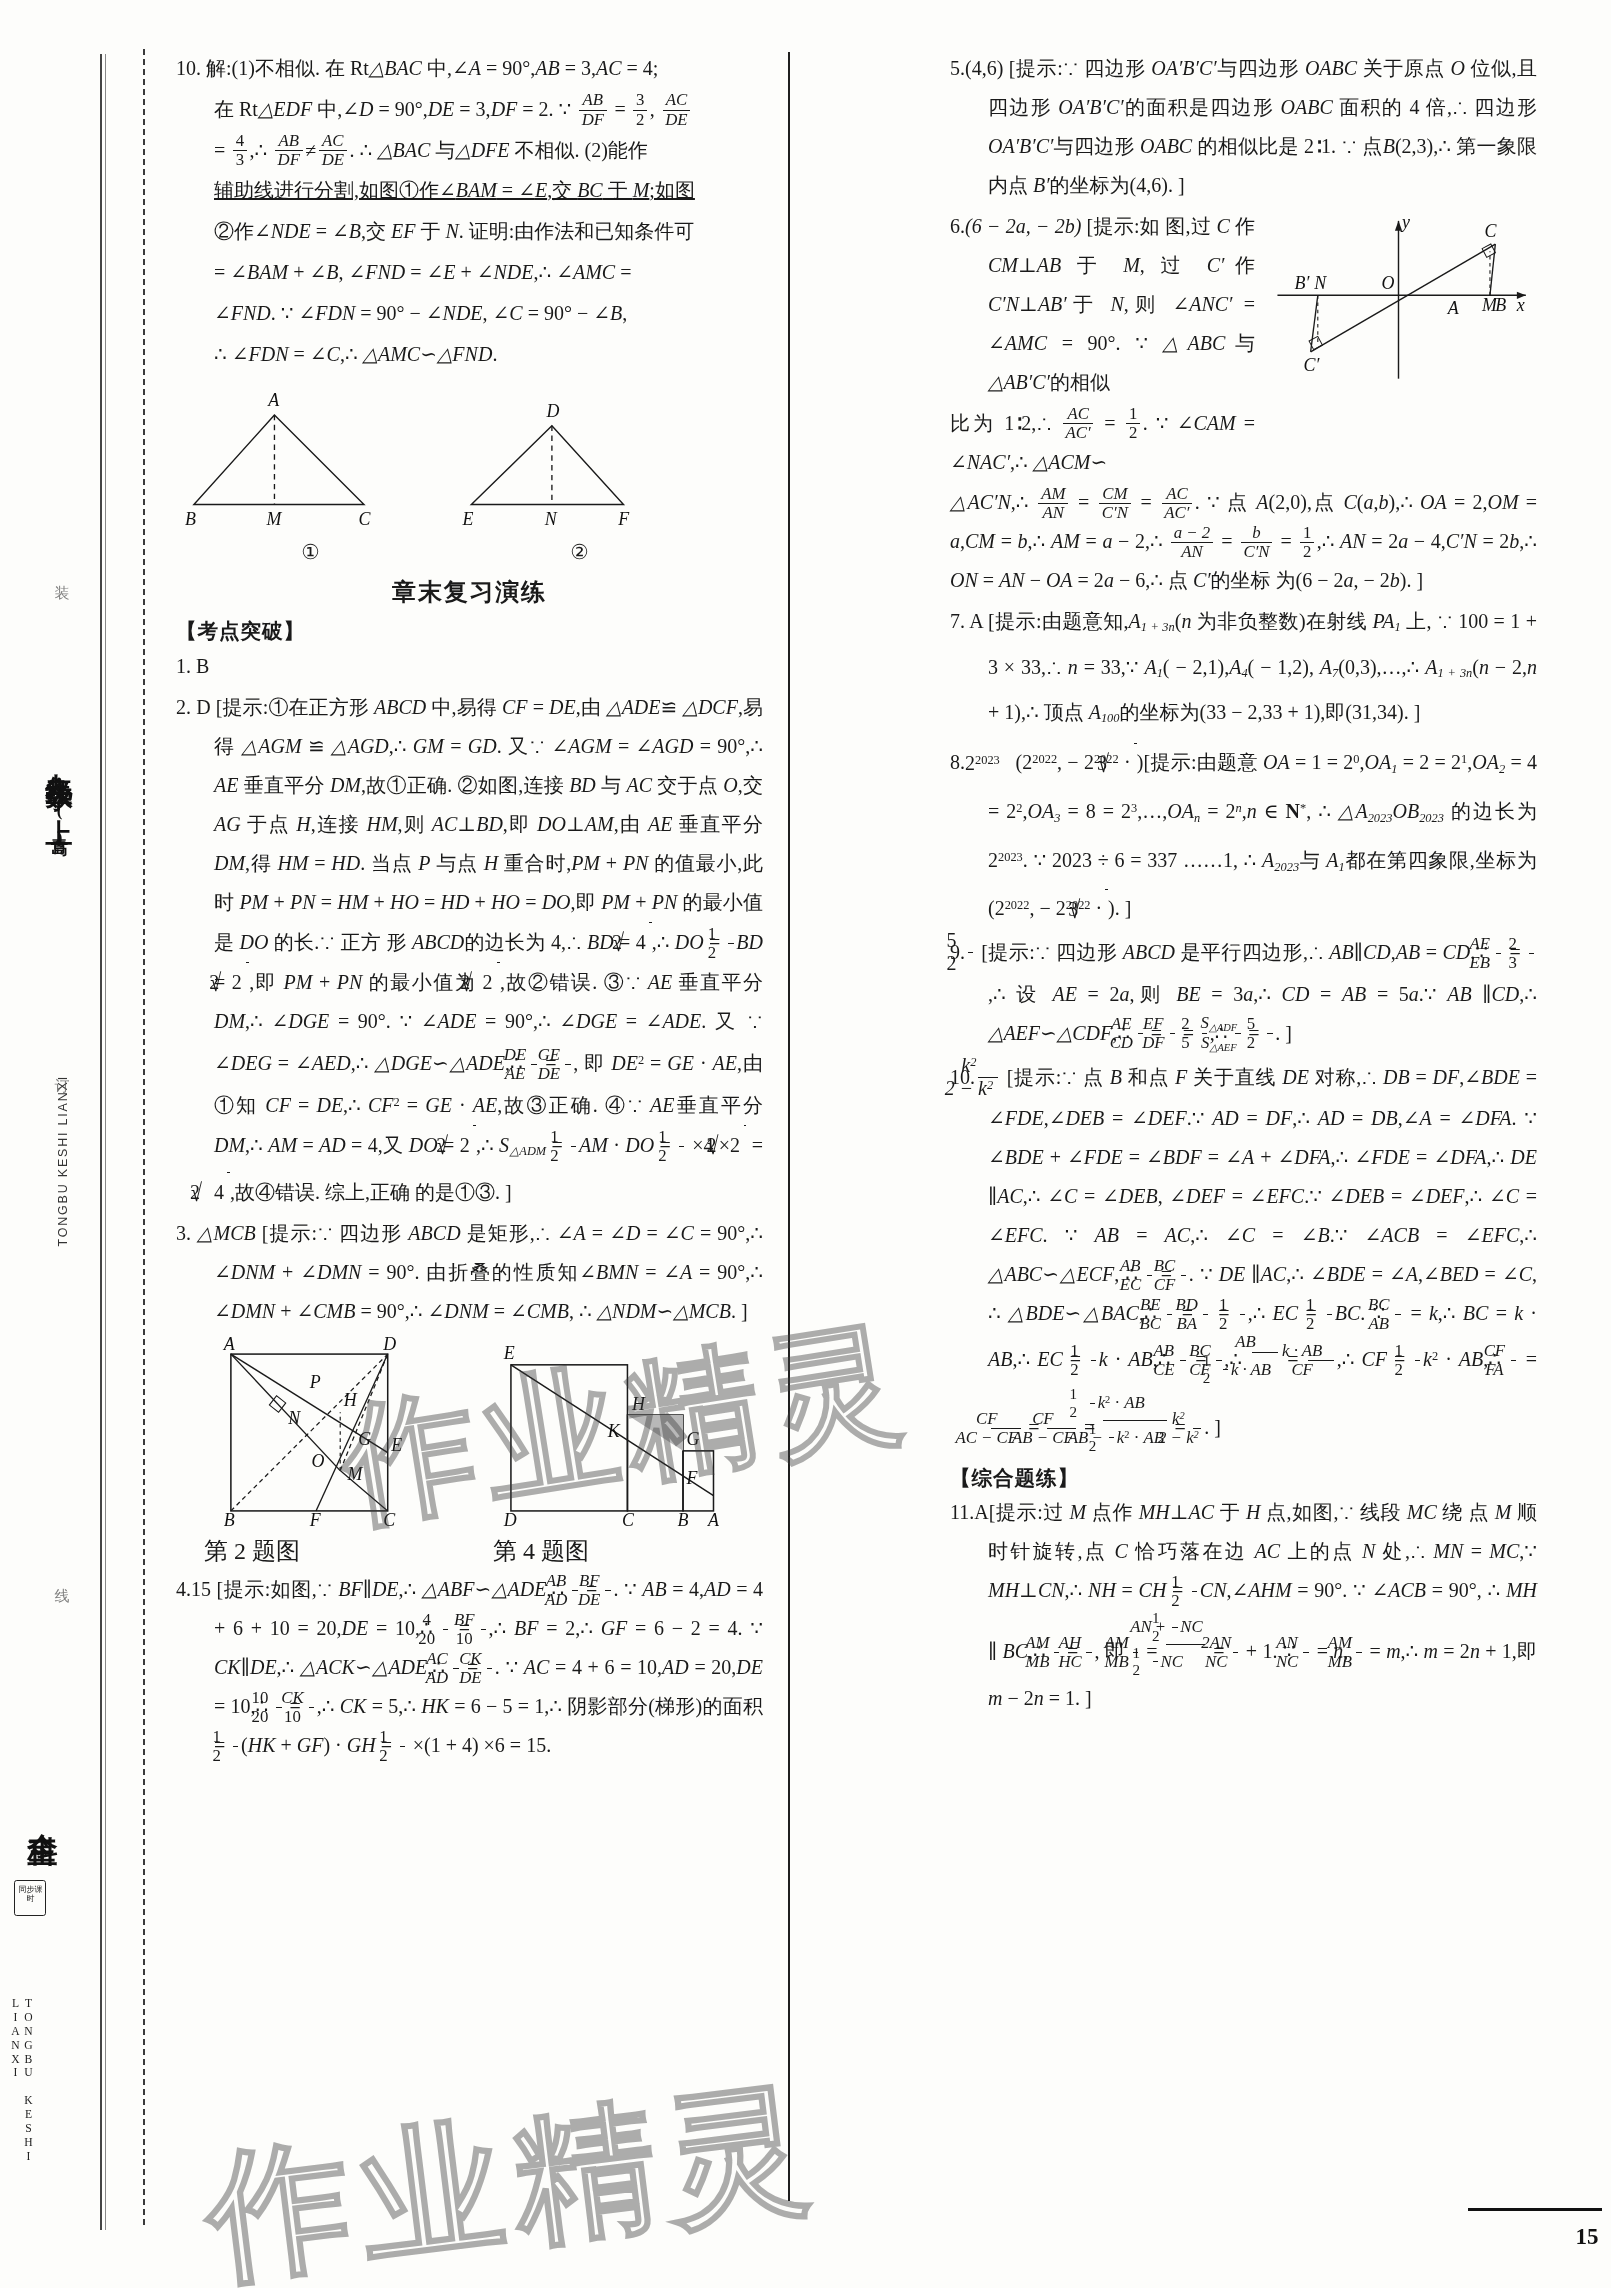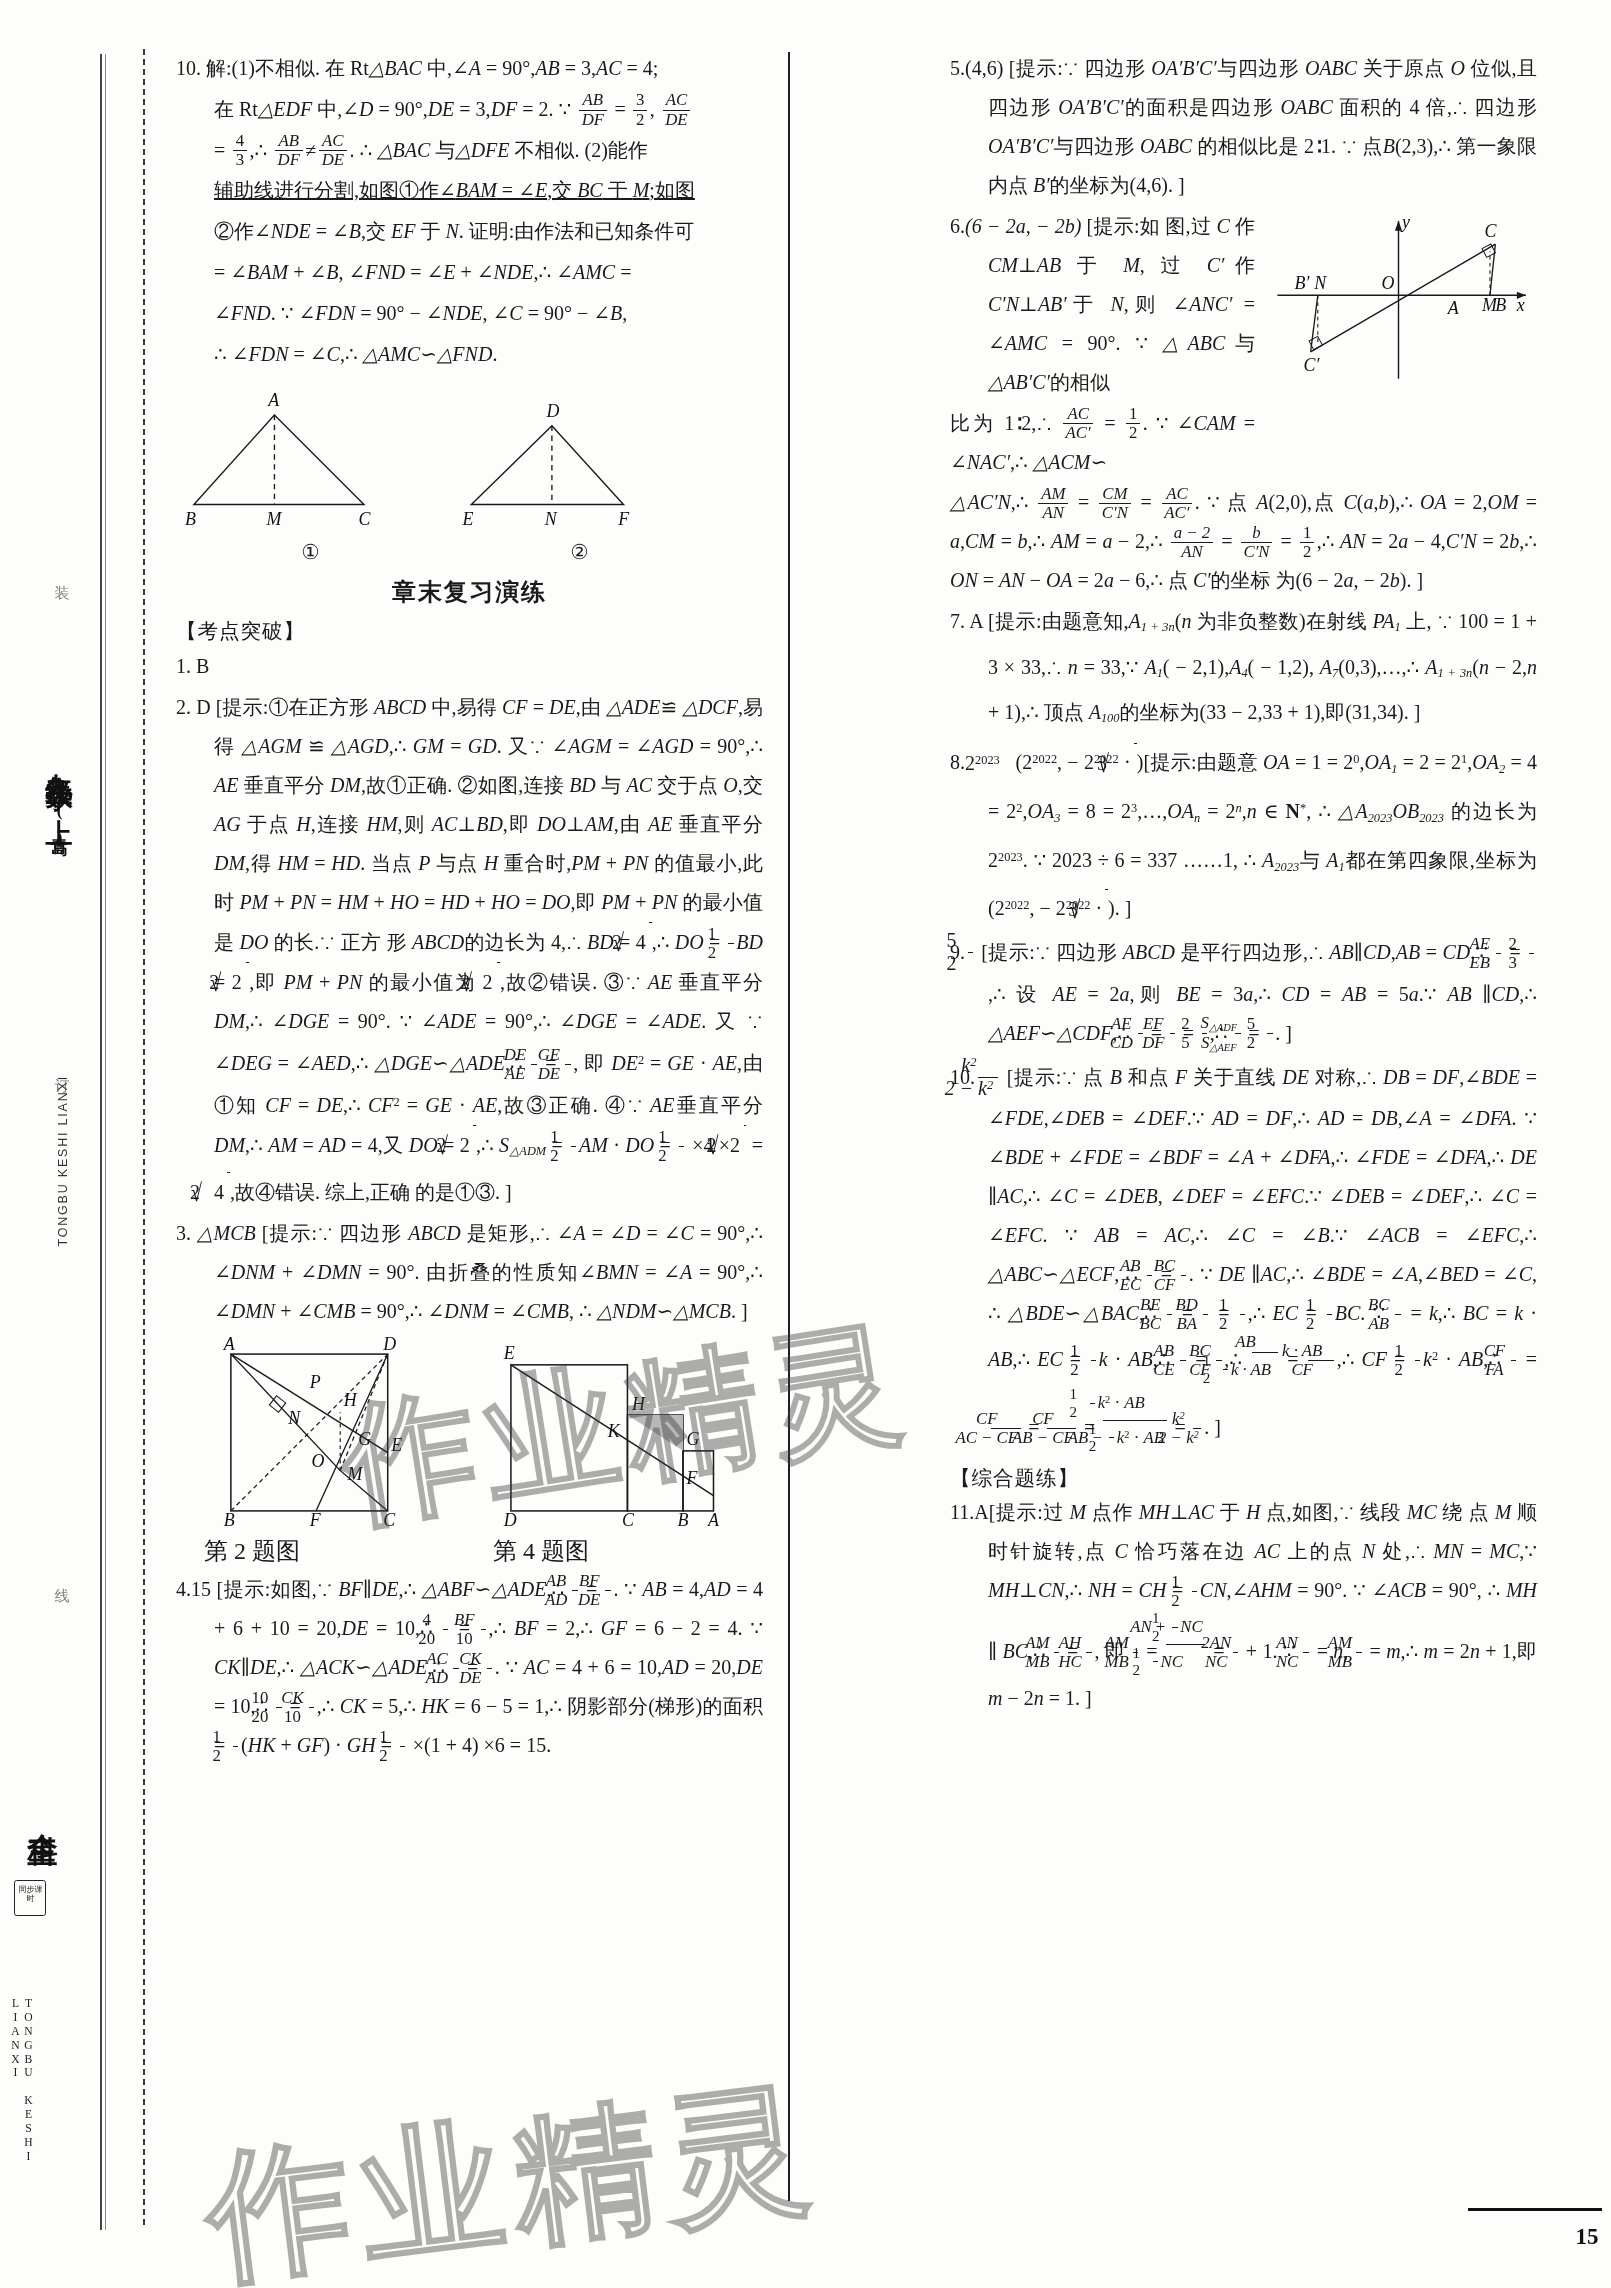--- a/index.html
+++ b/index.html
@@ -78,21 +78,21 @@
   .frac{display:inline-block;vertical-align:-0.52em;text-align:center;font-size:.84em;line-height:1.08;margin:0 2.7px;}
   .frac .n{display:block;padding:0 2.7px;}
   .frac .d{display:block;border-top:1.3px solid #1a1a1a;padding:0 2.7px;}
   .sqrt{display:inline-block;border-top:1.2px solid #1a1a1a;padding:0 1.8px 0 0.9px;margin-left:-1.8px;}
   .rad{display:inline-block;transform:scaleY(1.25);}
 
   .section-title{
     text-align:center;font-size:24px;font-weight:700;letter-spacing:1.8px;
     margin:12.5px 0 9px 0;
   }
-  .block-head{font-size:20.6px;font-weight:400;margin:3.6px 0 1.8px 0;letter-spacing:0.9px;}
+  .block-head{font-size:20.6px;font-weight:700;margin:3.6px 0 1.8px 0;letter-spacing:0.9px;}
 
   
   .fig{position:relative;margin:5.4px auto 3.6px auto;}
   .figcap{text-align:left;font-size:24px;margin-top:1.8px;}
   .figrow{display:flex;justify-content:space-around;align-items:flex-end;}
   svg text{font-family:"Liberation Serif",serif;font-style:italic;font-size:20px;fill:#111;}
 
   
   .wm{
     position:absolute;pointer-events:none;user-select:none;

